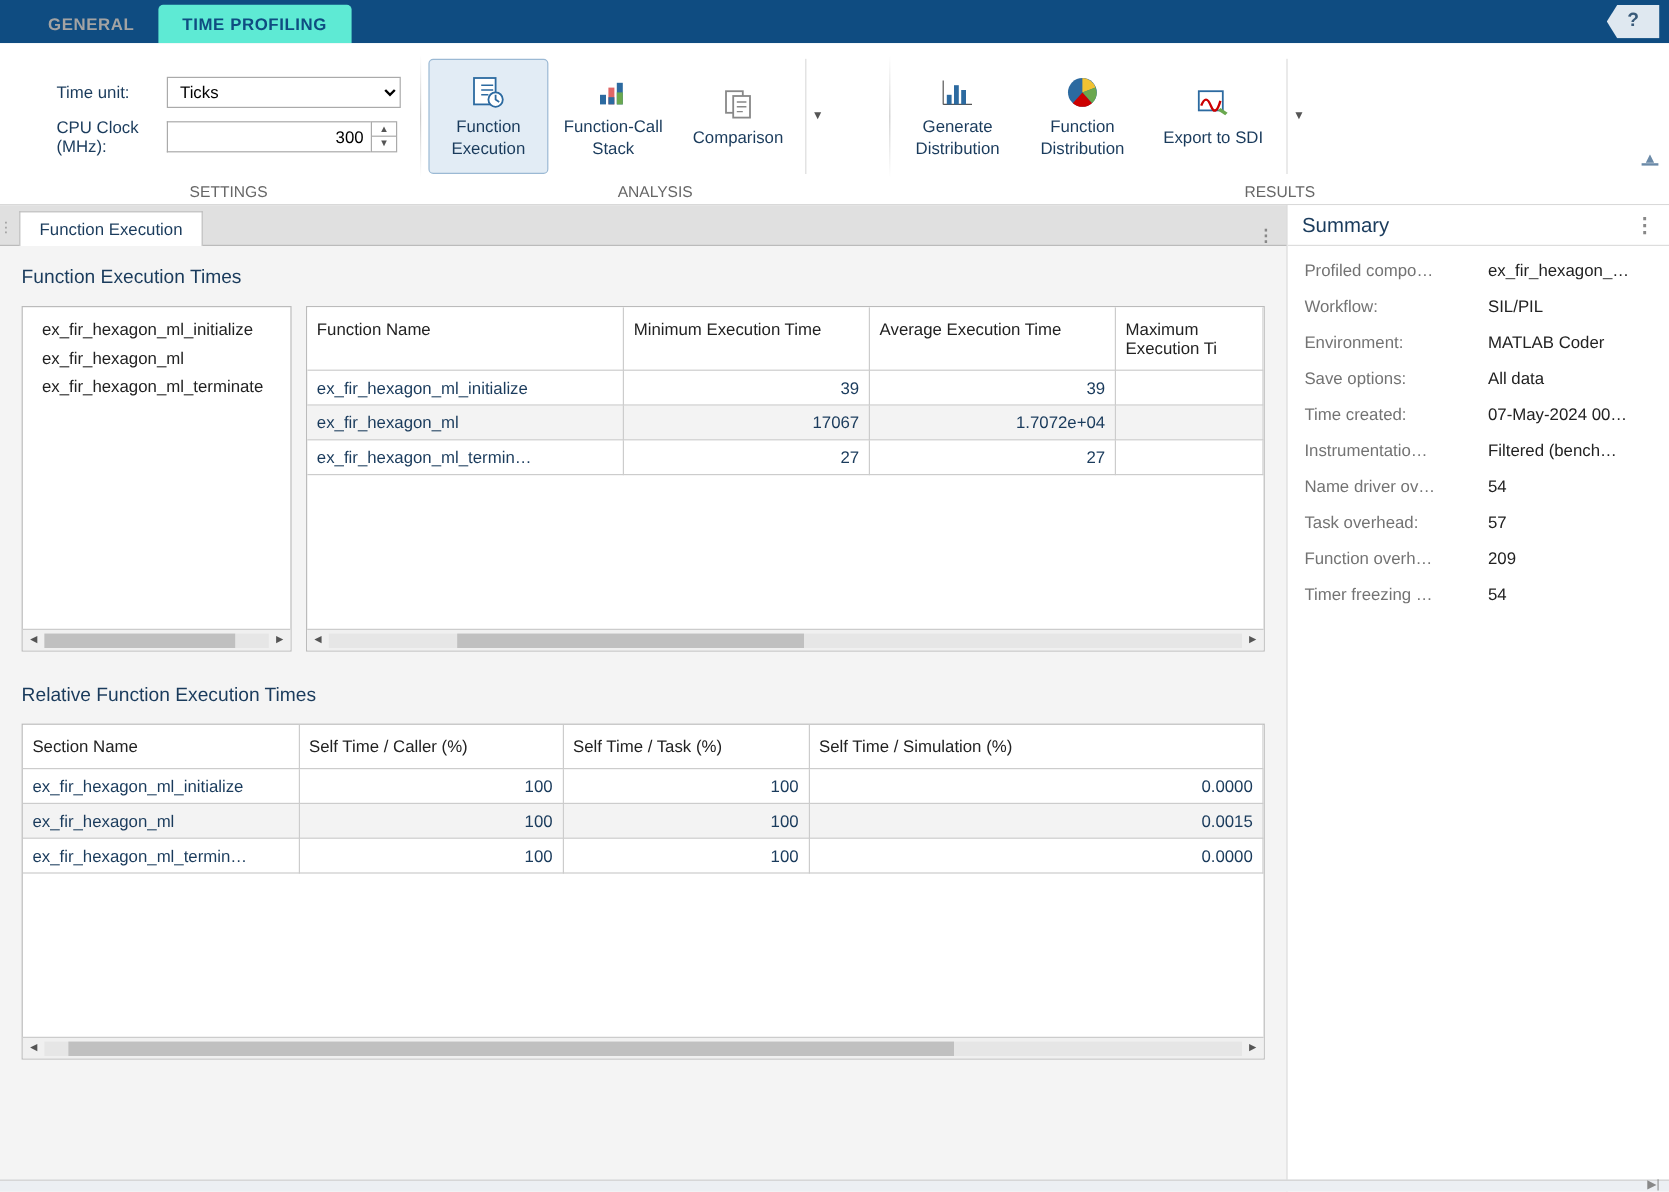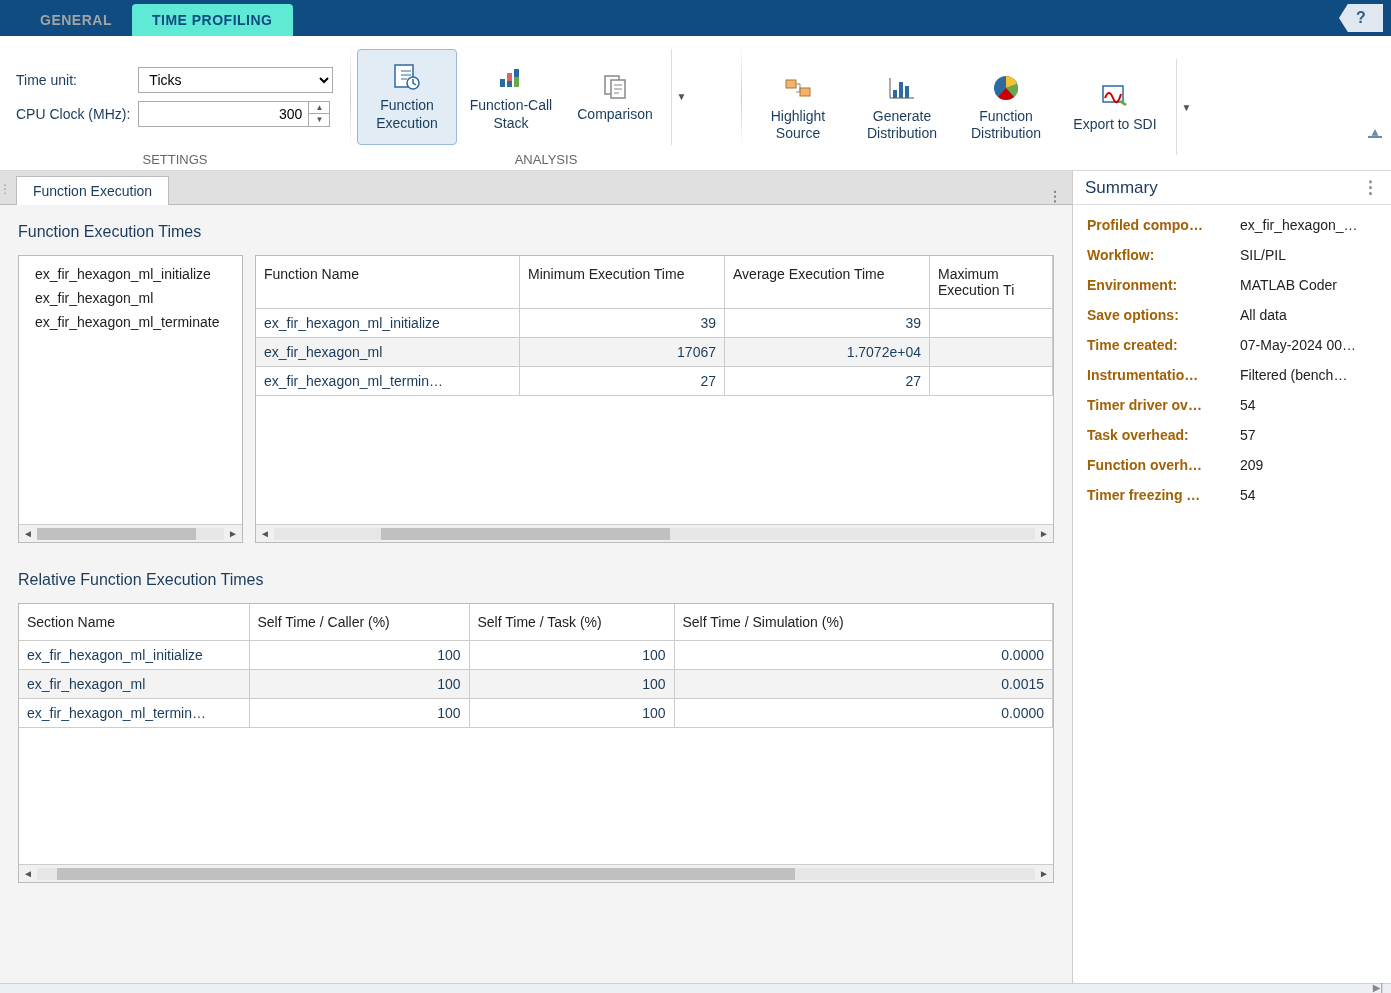--- a/index.html
+++ b/index.html
@@ -183,39 +183,39 @@
 .side {
   width:318px; background:#fff; display:flex; flex-direction:column;
 }
 .side-head {
   height:34px; display:flex; align-items:center; padding:0 12px; border-bottom:1px solid #ddd;
   color:#1a3b5c; font-size:17px;
 }
 .side-head .kebab { margin-left:auto; color:#888; font-weight:bold;}
 .side-body { padding:12px 14px; }
 .kv { display:grid; grid-template-columns:145px 1fr; gap:14px 8px; }
-.kv .k { font-weight:700; white-space:nowrap; overflow:hidden; text-overflow:ellipsis; color:#a16207; }
+.kv .k { font-weight:400; white-space:nowrap; overflow:hidden; text-overflow:ellipsis; color:#737373; }
 .kv .v { white-space:nowrap; overflow:hidden; text-overflow:ellipsis; color:#222; }
 .footer-bar { position:absolute; bottom:0; left:0; right:0; height:10px; background:#eceff3; border-top:1px solid #d0d0d0;}
 .footer-bar .pg { position:absolute; right:8px; bottom:0; color:#888; font-size:10px;}
 svg { display:block; }
 </style>
 </head>
 <body>
 
 <div class="tabbar">
   <div class="tab">GENERAL</div>
   <div class="tab active">TIME PROFILING</div>
   <div class="help">
     <span>?</span>
   </div>
 </div>
 
 <div class="ribbon">
-  <div class="ribbon-group" style="width:350px;">
+  <div class="ribbon-group" style="width:350px;padding-left:31px;">
     <div class="group-body">
       <div class="settings-form">
         <label>Time unit:</label>
         <select>
           <option>Ticks</option>
         </select>
         <label>CPU Clock (MHz):</label>
         <div class="spin-wrap">
           <input value="300" style="">
           <div class="spinner">
@@ -274,31 +274,20 @@
     <div class="group-label">ANALYSIS</div>
   </div>
 
   <div class="ribbon-sep"></div>
 
   <div class="ribbon-group" style="flex:1;">
     <div class="group-body">
       <div class="rbtn">
         <div class="icon">
           <svg viewBox="0 0 32 32">
-              <rect x="4" y="8" width="10" height="8" fill="#f6b26b" stroke="#aa7a2a"></rect>
-              <rect x="18" y="16" width="10" height="8" fill="#f6b26b" stroke="#aa7a2a"></rect>
-              <path d="M14 12 h4 v8 h-4" stroke="#888" fill="none"></path>
-            </svg>
-        </div>
-        <div class="line" style="white-space:pre-line;">Highlight
-Source</div>
-      </div>
-      <div class="rbtn">
-        <div class="icon">
-          <svg viewBox="0 0 32 32">
               <path d="M4 26 h24 M4 26 v-20" stroke="#555"></path>
               <rect x="7" y="18" width="4" height="8" fill="#2c6aa0"></rect>
               <rect x="13" y="10" width="4" height="16" fill="#2c6aa0"></rect>
               <rect x="19" y="14" width="4" height="12" fill="#2c6aa0"></rect>
             </svg>
         </div>
         <div class="line" style="white-space:pre-line;">Generate
 Distribution</div>
       </div>
       <div class="rbtn">
@@ -320,20 +309,21 @@
               <path d="M6 18 q4 -10 8 0 t8 -4" stroke="#cc0000" fill="none" stroke-width="2"></path>
               <path d="M22 20 l6 4 l-2 2 l-6 -4 z" fill="#6aa84f"></path>
             </svg>
         </div>
         <div class="line">Export to SDI</div>
       </div>
       <div class="dropdown-strip">
           <span class="tri">▼</span>
         </div>
     </div>
+    <div class="group-label">RESULTS</div>
     <div class="collapse-caret">
       <span class="up">▴</span>
         <div class="bar"></div>
     </div>
   </div>
 </div>
 
 <div class="content">
   <div class="main">
     <div class="subtabs">
@@ -471,21 +461,21 @@
         <div class="k">Workflow:</div>
           <div class="v">SIL/PIL</div>
         <div class="k">Environment:</div>
           <div class="v">MATLAB Coder</div>
         <div class="k">Save options:</div>
           <div class="v">All data</div>
         <div class="k">Time created:</div>
           <div class="v">07-May-2024 00…</div>
         <div class="k">Instrumentatio…</div>
           <div class="v">Filtered (bench…</div>
-        <div class="k">Timer driver ov…</div>
+        <div class="k">Name driver ov…</div>
           <div class="v">54</div>
         <div class="k">Task overhead:</div>
           <div class="v">57</div>
         <div class="k">Function overh…</div>
           <div class="v">209</div>
         <div class="k">Timer freezing …</div>
           <div class="v">54</div>
       </div>
     </div>
   </div>

